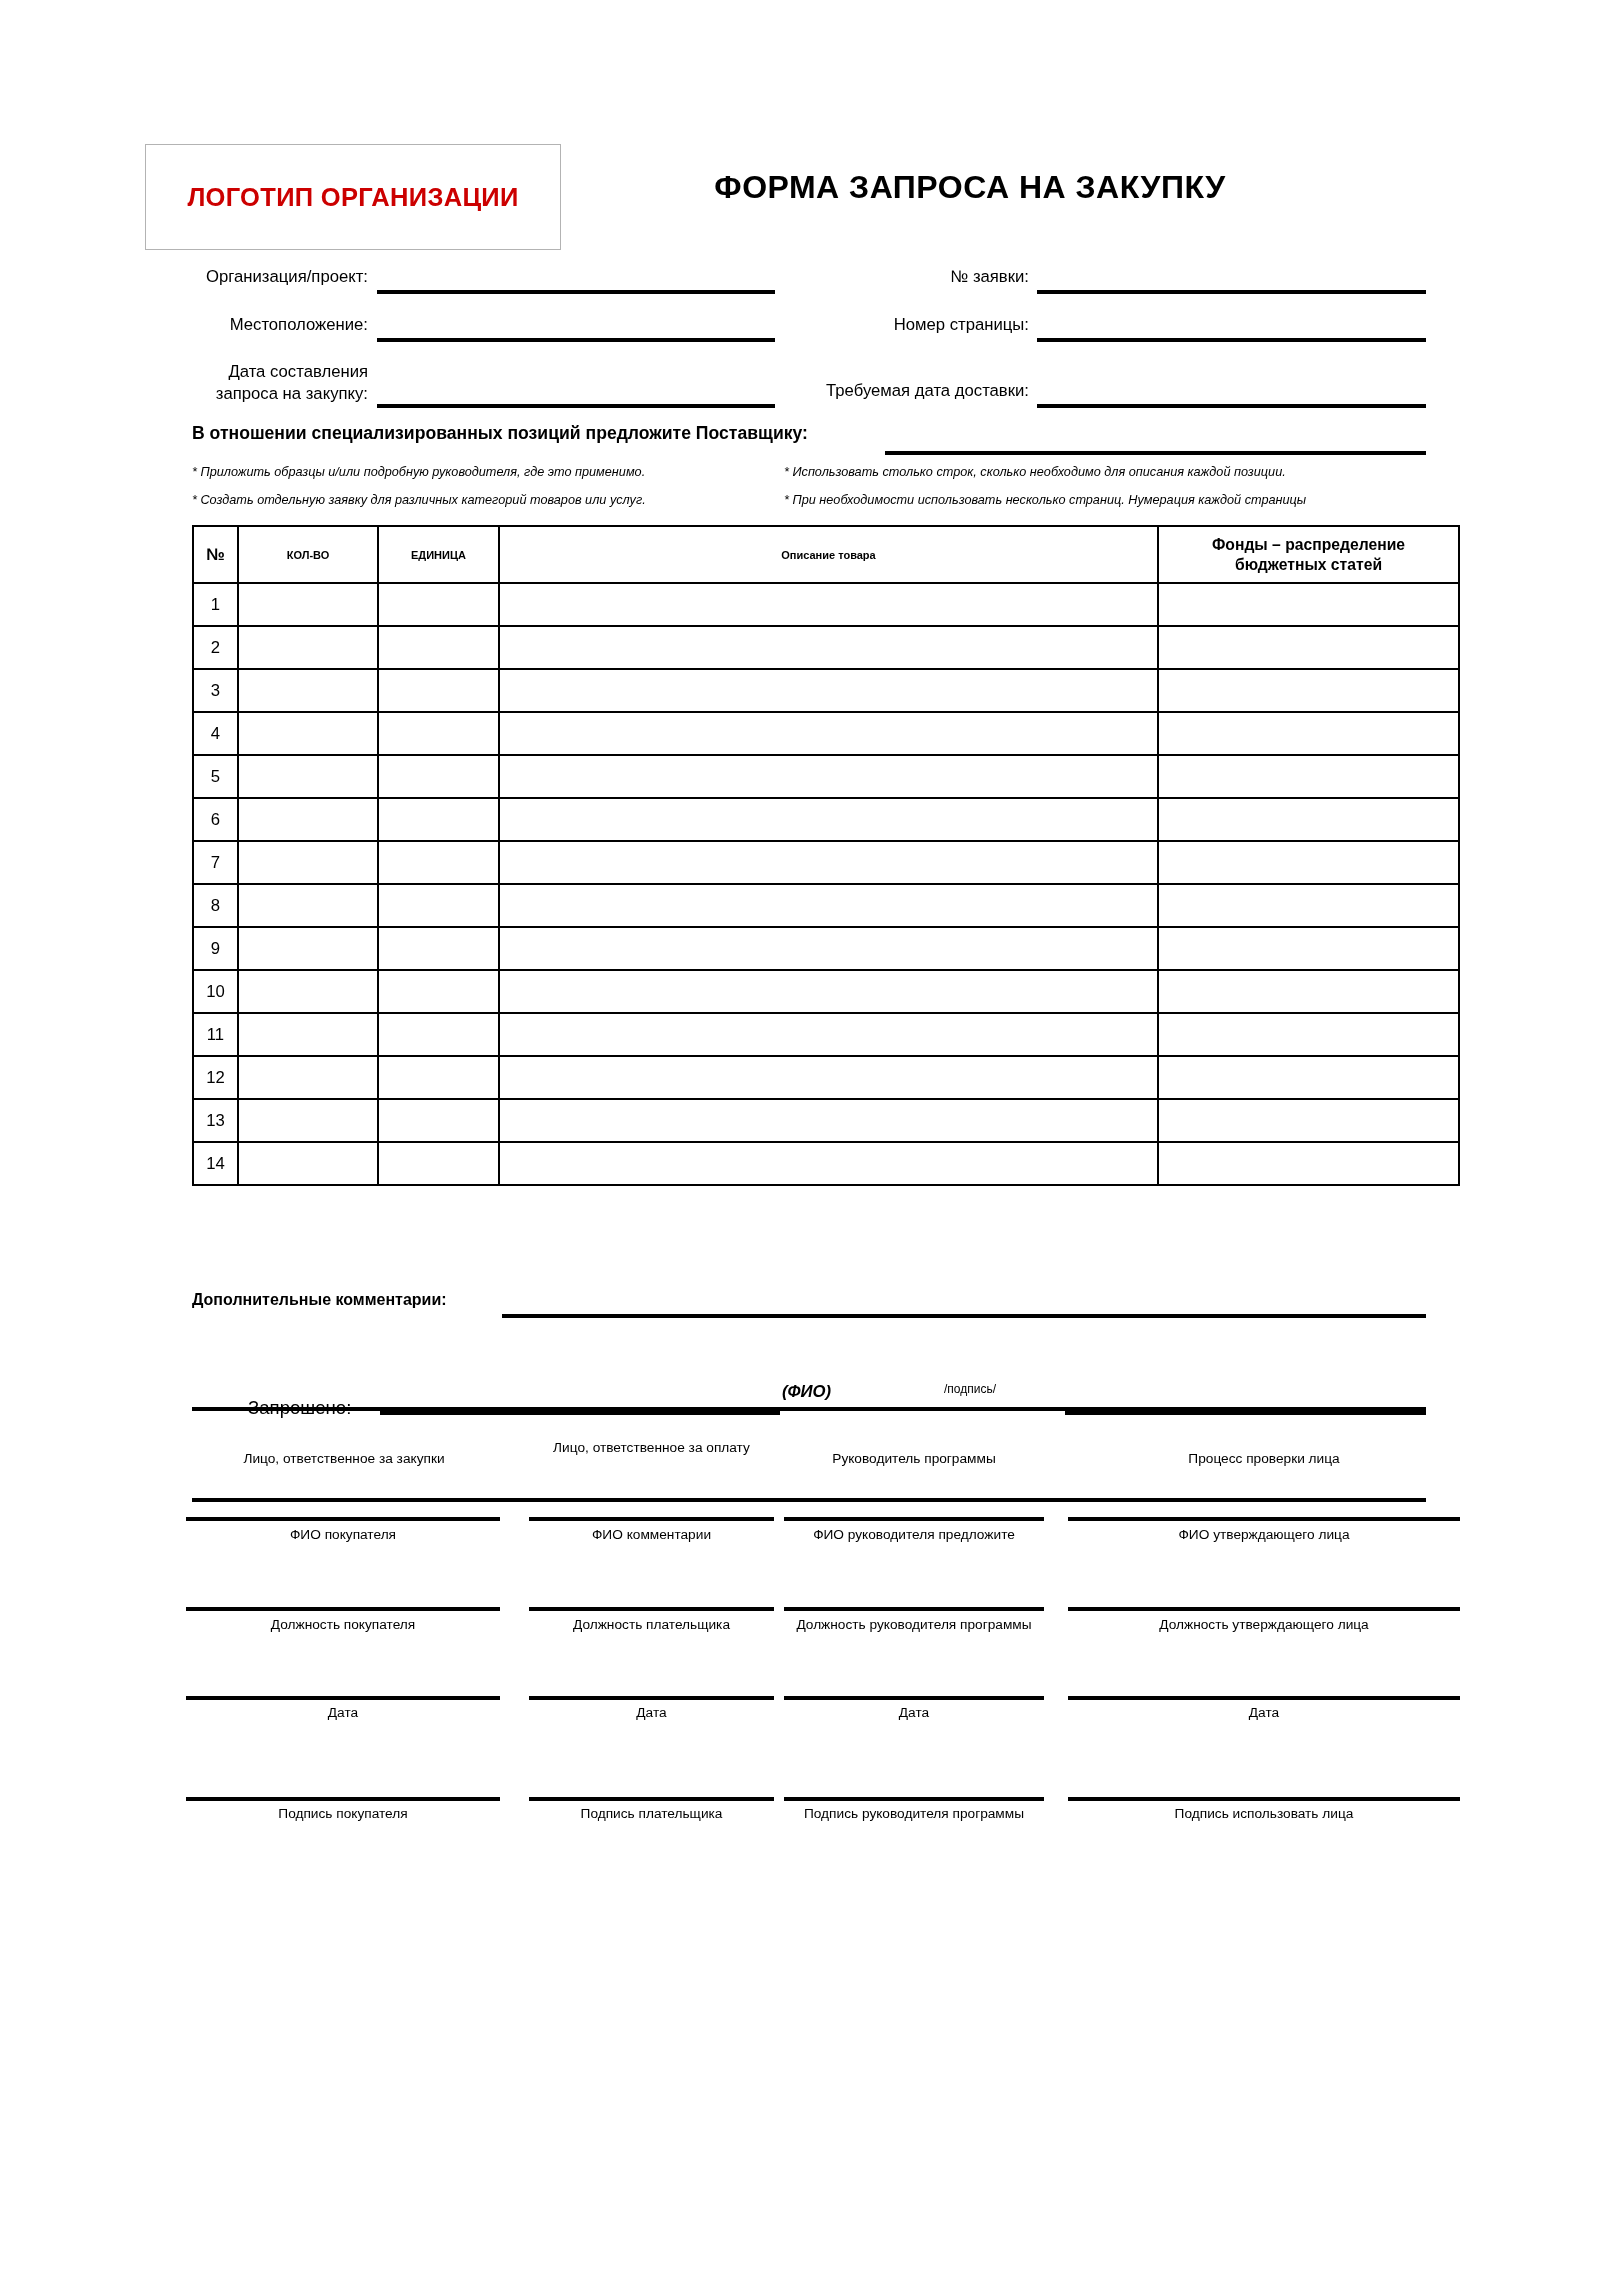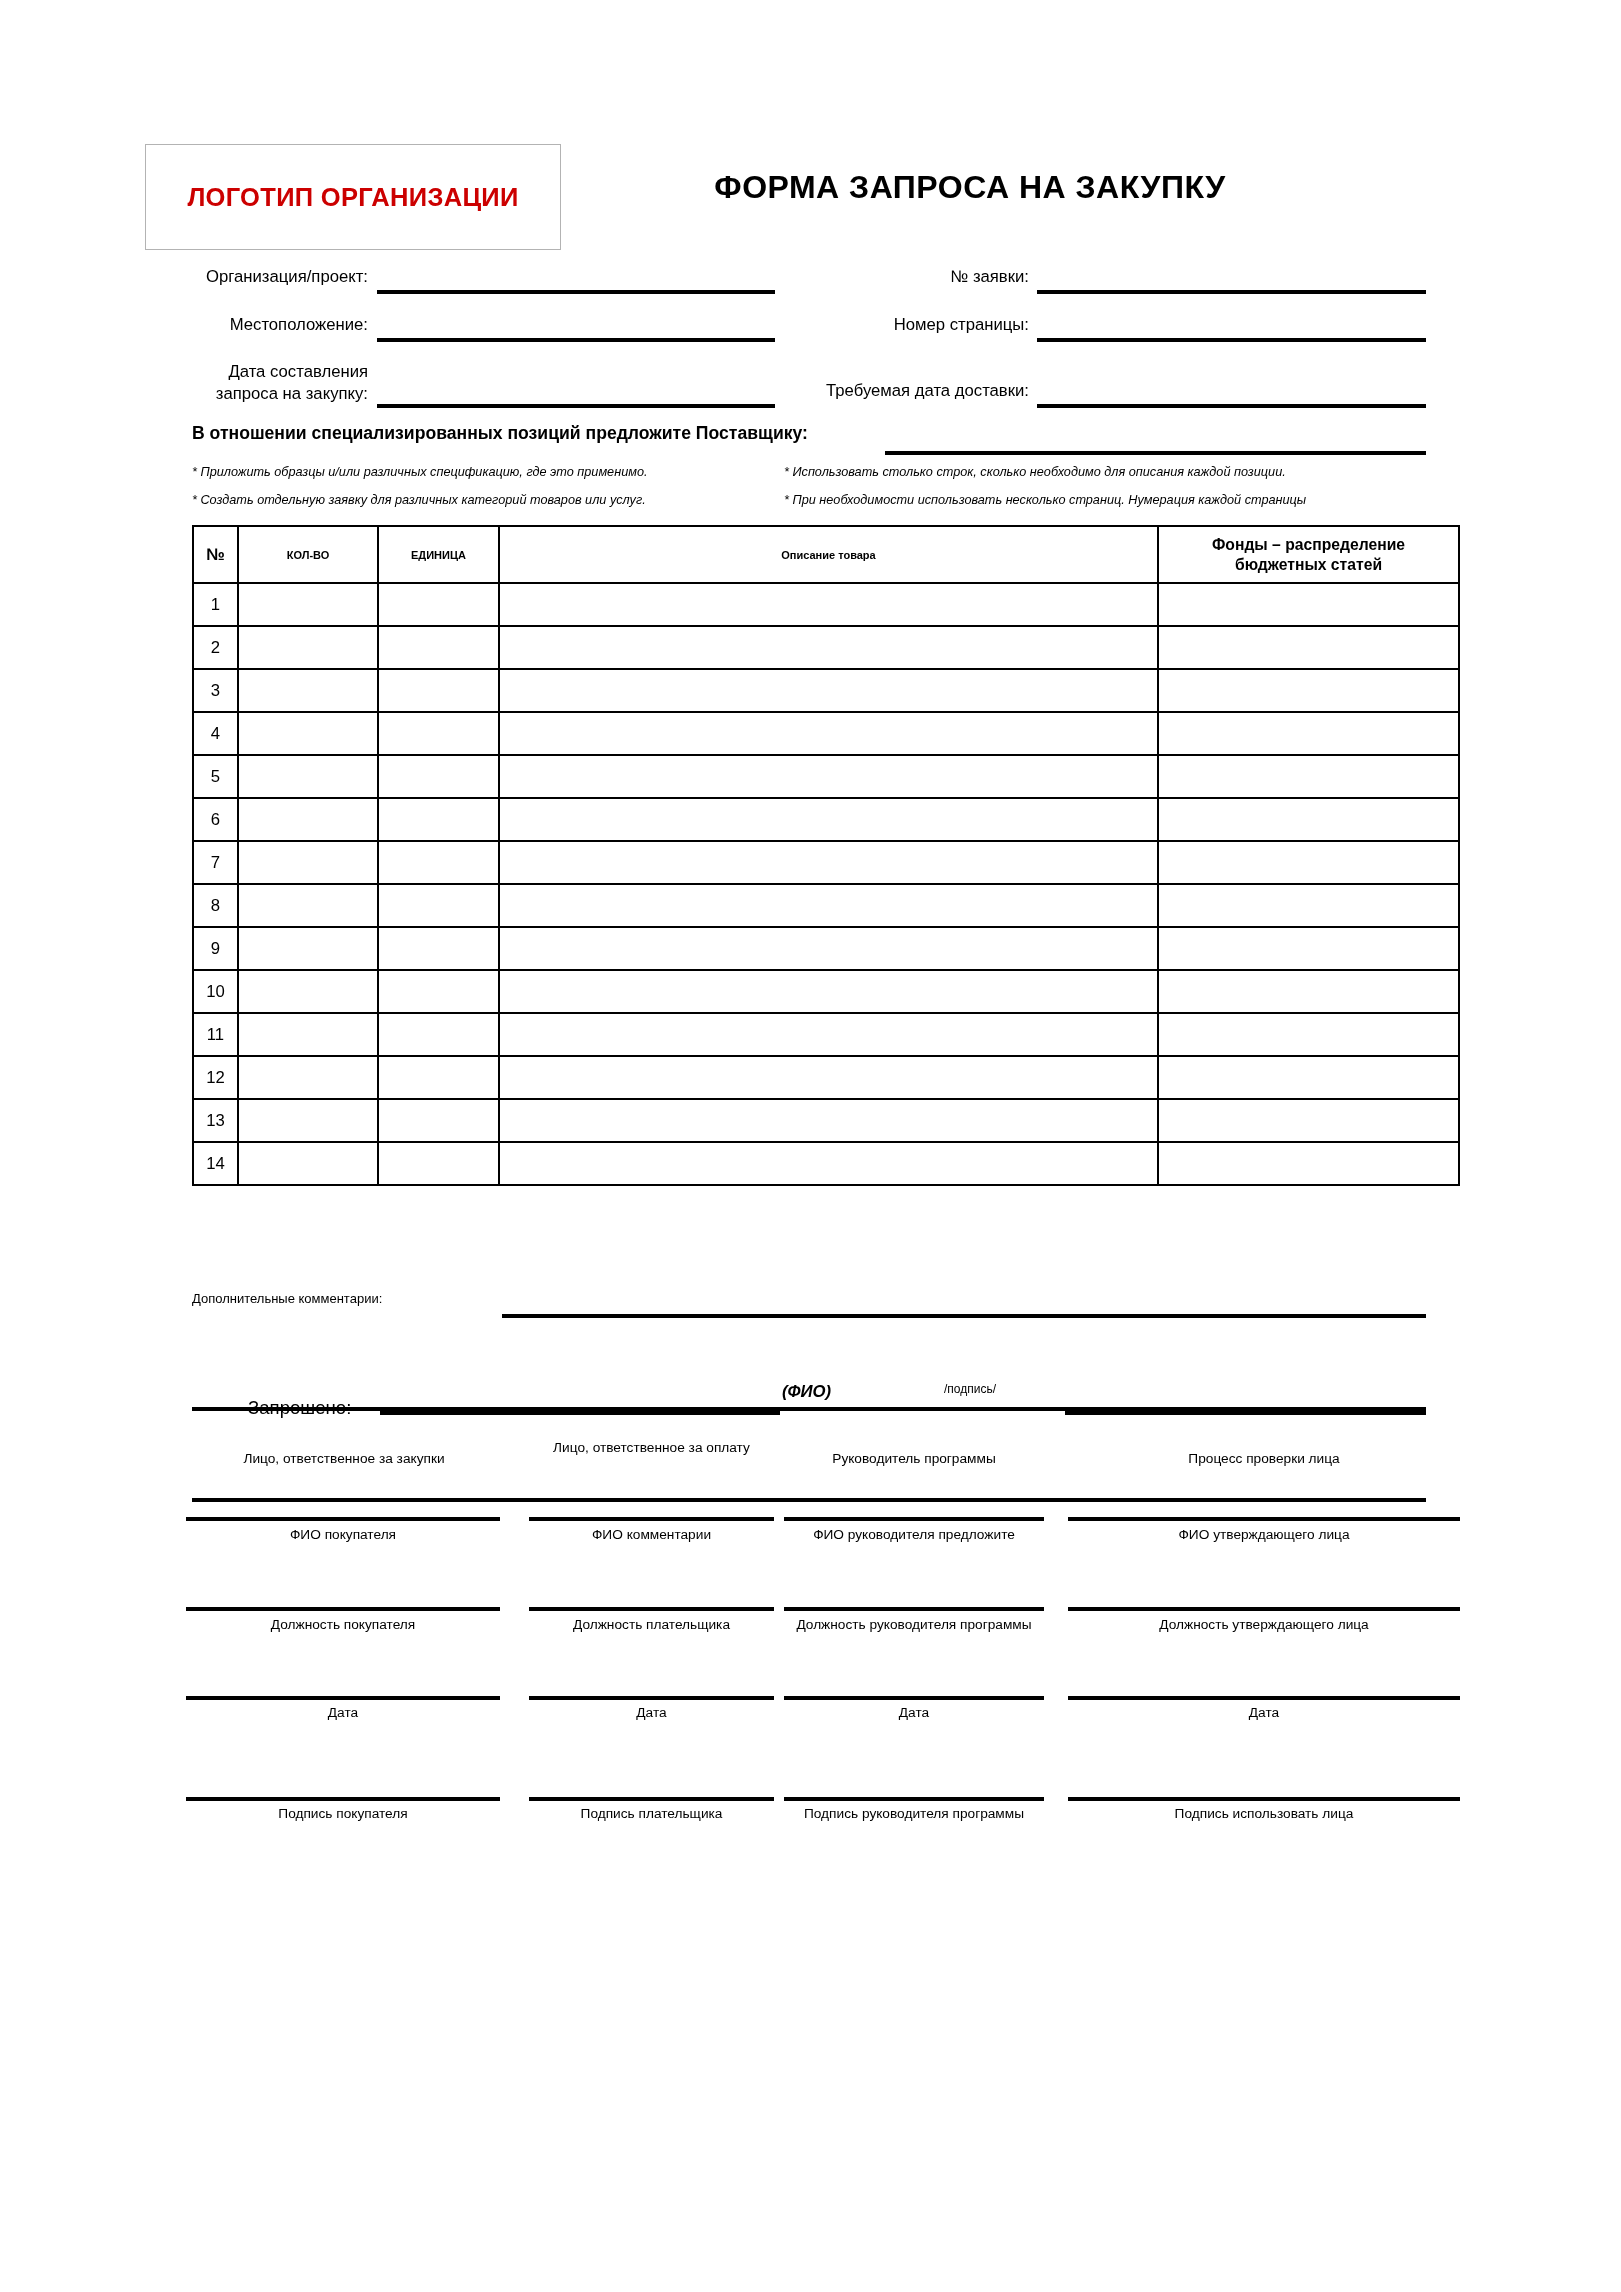--- a/index.html
+++ b/index.html
@@ -121,22 +121,22 @@
   col.c-qty { width: 140px; }
   col.c-unit { width: 121px; }
   col.c-desc { width: 659px; }
   col.c-funds { width: 301px; }
 
   
   .cmt-label {
     position: absolute;
     left: 192px;
     top: 1291px;
-    font-size: 13px;
-    font-weight: normal;
+    font-size: 16px;
+    font-weight: bold;
     white-space: nowrap;
   }
 
   
   .req-label {
     position: absolute;
     left: 248px;
     top: 1384px;
     font-size: 18.6px;
     white-space: nowrap;
@@ -194,21 +194,21 @@
     <span>запроса на закупку:</span>
   </div>
   <div class="rule" style="left:377px; top:404px; width:398px;"></div>
 
   <div class="fld-label" style="left:686px; top:381px; width:343px;">Требуемая дата доставки:</div>
   <div class="rule" style="left:1037px; top:404px; width:389px;"></div>
 
   <div class="instr-head">В отношении специализированных позиций предложите Поставщику:</div>
   <div class="rule" style="left:885px; top:451px; width:541px;"></div>
 
-  <div class="note" style="left:192px; top:465px;">* Приложить образцы и/или различных спецификацию, где это применимо.</div>
+  <div class="note" style="left:192px; top:465px;">* Приложить образцы и/или подробную руководителя, где это применимо.</div>
   <div class="note" style="left:192px; top:493px;">* Создать отдельную заявку для различных категорий товаров или услуг.</div>
   <div class="note" style="left:784px; top:465px;">* Использовать столько строк, сколько необходимо для описания каждой позиции.</div>
   <div class="note" style="left:784px; top:493px;">* При необходимости использовать несколько страниц. Нумерация каждой страницы</div>
 
   <table class="tbl">
     <colgroup>
       <col class="c-num">
         <col class="c-qty">
         <col class="c-unit">
         <col class="c-desc">

